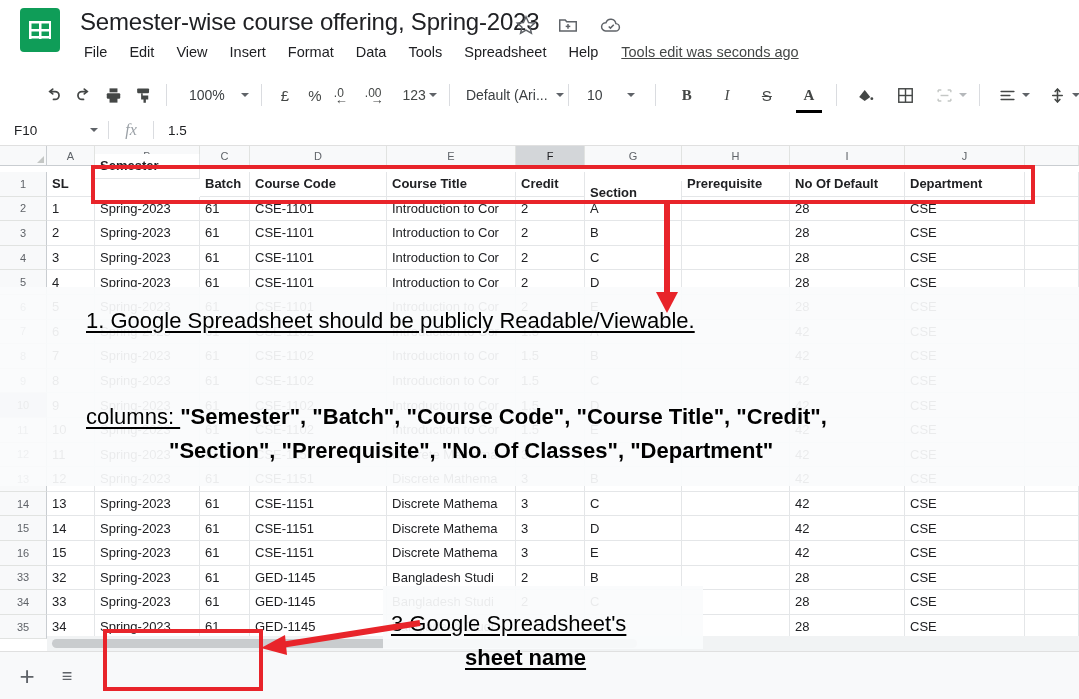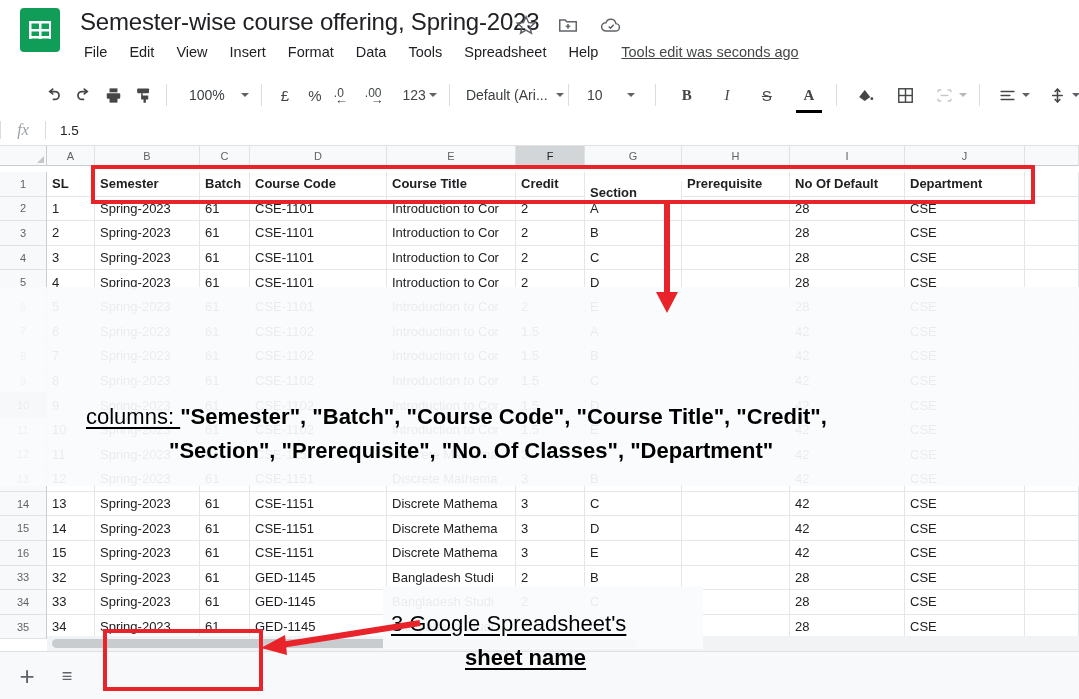--- a/index.html
+++ b/index.html
@@ -319,20 +319,24 @@
           <polyline points="9,7 12,4 15,7" fill="none"></polyline>
             <polyline points="9,17 12,20 15,17" fill="none"></polyline>
         </svg>
         <span class="caret"></span>
       </div>
 
     </div>
   </div>
 
   <div class="formulabar">
+    <div class="namebox">
+      <span>F10</span>
+      <span class="caret namebox-caret"></span>
+    </div>
     <div class="fbdiv"></div>
     <div class="fxicon">fx</div>
     <div class="fbdiv"></div>
     <div class="formula-value">1.5</div>
   </div>
 
   <div class="grid">
     <div class="corner"></div>
     <div id="colheads">
         <div class="colhead" style="left: 47px; width: 48px;">A</div>
@@ -363,21 +367,21 @@
         <div class="rowhead" style="top: 321.2px; height: 24.6px;">13</div>
         <div class="rowhead" style="top: 345.8px; height: 24.6px;">14</div>
         <div class="rowhead" style="top: 370.4px; height: 24.6px;">15</div>
         <div class="rowhead" style="top: 395px; height: 24.6px;">16</div>
         <div class="rowhead" style="top: 419.6px; height: 24.6px;">33</div>
         <div class="rowhead" style="top: 444.2px; height: 24.6px;">34</div>
         <div class="rowhead" style="top: 468.8px; height: 24.6px;">35</div>
       </div>
     <div id="cells">
         <div class="cell hdr" style="left: 47px; width: 48px; top: 26px; height: 24.6px;">SL</div>
-        <div class="cell hdr" style="left: 95px; width: 105px; top: 26px; height: 24.6px;">Semester</div>
+        <div class="cell hdr" style="left: 95px; width: 105px; top: 8px; height: 24.6px;">Semester</div>
         <div class="cell hdr" style="left: 200px; width: 50px; top: 26px; height: 24.6px;">Batch</div>
         <div class="cell hdr" style="left: 250px; width: 137px; top: 26px; height: 24.6px;">Course Code</div>
         <div class="cell hdr" style="left: 387px; width: 129px; top: 26px; height: 24.6px;">Course Title</div>
         <div class="cell hdr" style="left: 516px; width: 69px; top: 26px; height: 24.6px;">Credit</div>
         <div class="cell hdr" style="left: 585px; width: 97px; top: 35px; height: 24.6px;">Section</div>
         <div class="cell hdr" style="left: 682px; width: 108px; top: 26px; height: 24.6px;">Prerequisite</div>
         <div class="cell hdr" style="left: 790px; width: 115px; top: 26px; height: 24.6px;">No Of Default</div>
         <div class="cell hdr" style="left: 905px; width: 120px; top: 26px; height: 24.6px;">Department</div>
         <div class="cell" style="left: 1025px; width: 54px; top: 26px; height: 24.6px;"></div>
         <div class="cell" style="left: 47px; width: 48px; top: 50.6px; height: 24.6px;">1</div>
@@ -589,20 +593,21 @@
       <span class="plus-sign">+</span>
     </div>
     <div class="bb-icon" style="margin-left:2px;">
       <span class="allsheets">≡</span>
     </div>
   </div>
 
   <div class="overlay-panel" id="ov-main"></div>
   <div class="overlay-panel" id="ov-bottom"></div>
 
+  <div class="ann-text ann-line1">1. Google Spreadsheet should be publicly Readable/Viewable.</div>
   <div class="ann-text ann-line3">
     <span class="u">columns: </span><span class="b">"Semester", "Batch", "Course Code", "Course Title", "Credit",</span>
   </div>
   <div class="ann-text ann-line4">"Section", "Prerequisite", "No. Of Classes", "Department"</div>
   <div class="ann-text ann-line5">3 Google Spreadsheet's</div>
   <div class="ann-text ann-line6">sheet name</div>
 
   <div class="red-box" id="rb-header"></div>
   <div class="red-box" id="rb-sheettab"></div>
 

